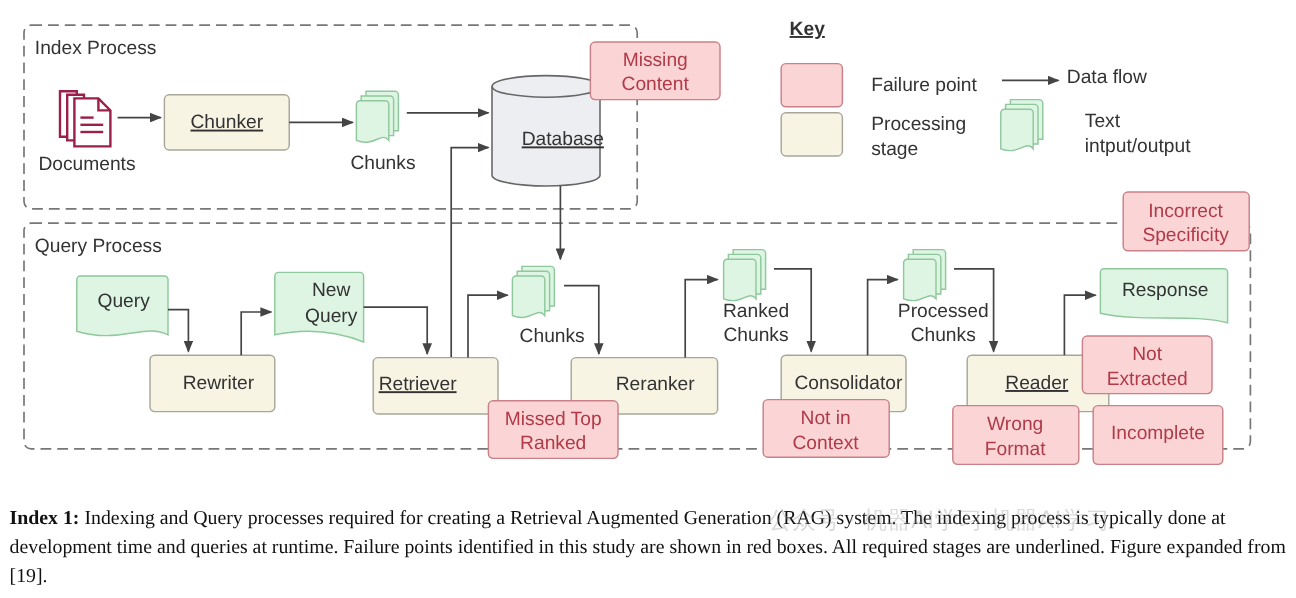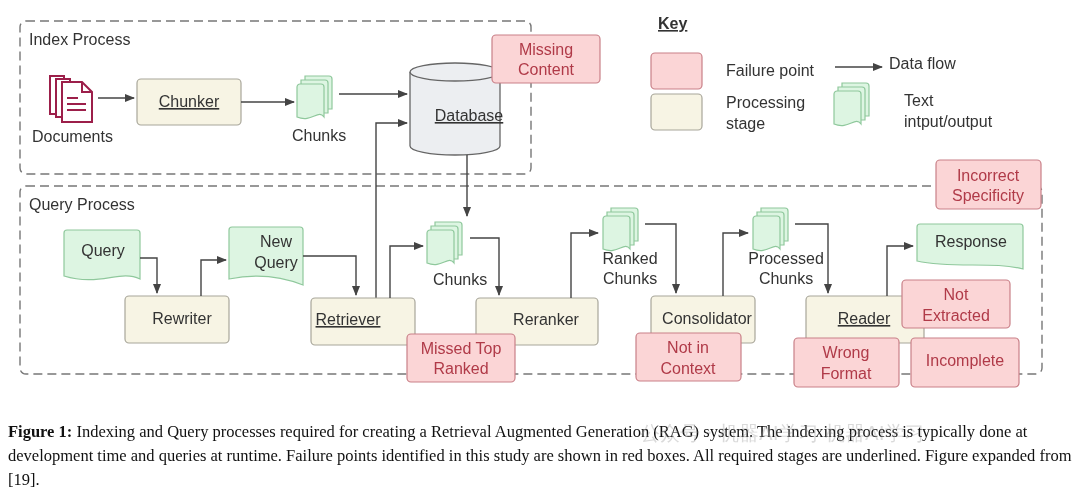--- a/index.html
+++ b/index.html
@@ -144,14 +144,14 @@
   <text class="fail" x="956" y="321" text-anchor="middle">Extracted</text>
 
   <rect x="794" y="338" width="105" height="49" rx="4" fill="#fbd5d6" stroke="#c98088" stroke-width="1.2"></rect>
   <text class="fail" x="846" y="358" text-anchor="middle">Wrong</text>
   <text class="fail" x="846" y="379" text-anchor="middle">Format</text>
 
   <rect x="911" y="338" width="108" height="49" rx="4" fill="#fbd5d6" stroke="#c98088" stroke-width="1.2"></rect>
   <text class="fail" x="965" y="366" text-anchor="middle">Incomplete</text>
 </svg>
 
-<div class="caption"><b>Figure 1:</b><span> Indexing and Query processes required for creating a Retrieval Augmented Generation (RAG) system. The indexing process is typically done at development time and queries at runtime. Failure points identified in this study are shown in red boxes. All required stages are underlined. Figure expanded from [19].</span></div>
+<div class="caption"><b>Index 1:</b><span> Indexing and Query processes required for creating a Retrieval Augmented Generation (RAG) system. The indexing process is typically done at development time and queries at runtime. Failure points identified in this study are shown in red boxes. All required stages are underlined. Figure expanded from [19].</span></div>
 <div class="watermark">公众号 · 机器AI学习 机器AI学习</div>
 
 </body></html>

